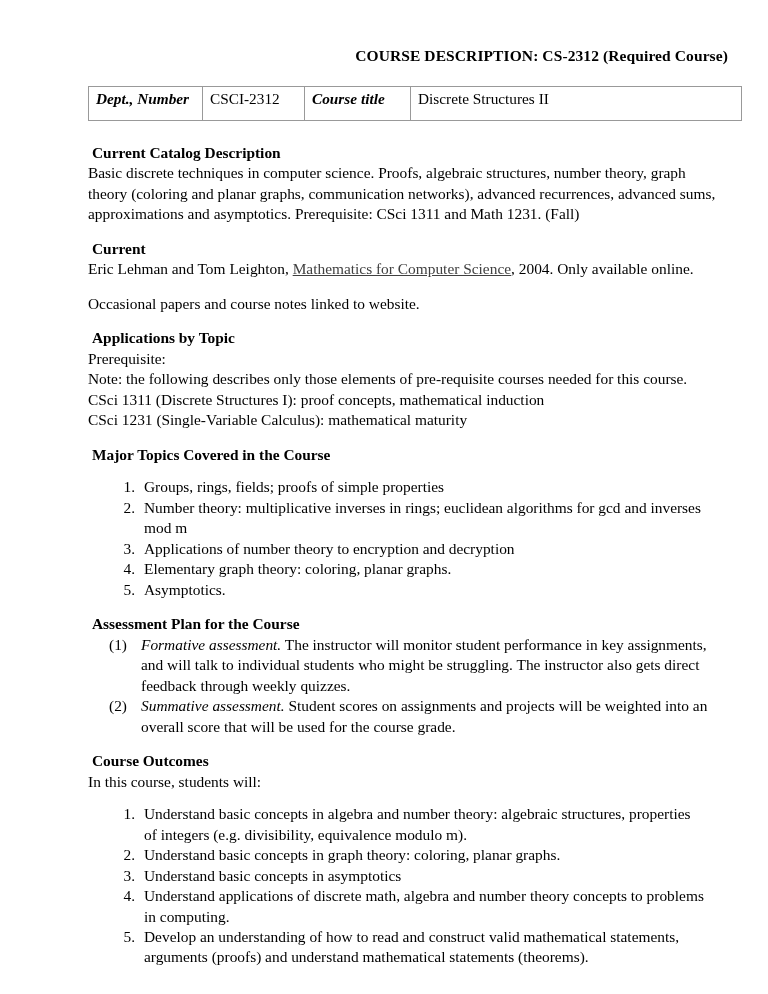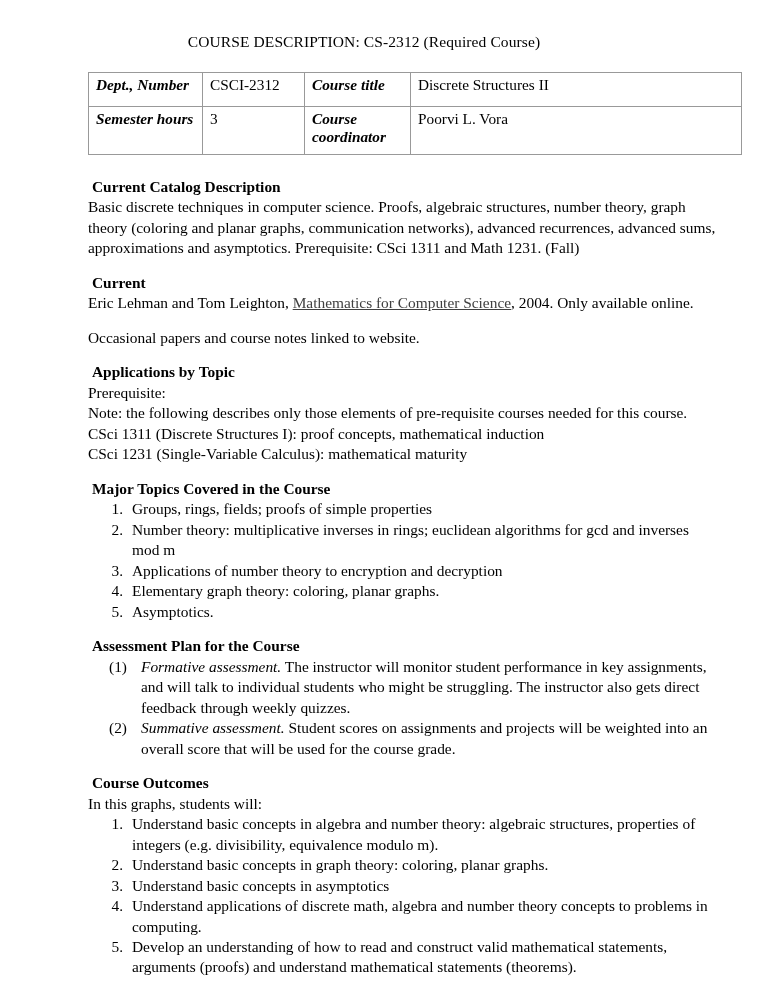--- a/index.html
+++ b/index.html
@@ -17,26 +17,26 @@
   }
   .page {
     position: relative;
     width: 768px;
     height: 994px;
     box-sizing: border-box;
     padding: 0;
     overflow: hidden;
   }
   .doc-title {
-    text-align: center;
-    font-weight: normal;
+    text-align: right;
+    font-weight: bold;
     font-size: 15.5px;
     letter-spacing: 0.1px;
     margin: 0;
-    padding-top: 33px;
+    padding-top: 47px;
     padding-right: 40px;
   }
   
   .info-table {
     border-collapse: collapse;
     margin-left: 88px;
     margin-top: 21px;
     width: 597px;
     table-layout: fixed;
   }
@@ -74,21 +74,21 @@
   p.body-text {
     font-size: 15.4px;
     margin: 0;
     line-height: 1.33;
   }
   a.link {
     color: #404040;
     text-decoration: underline;
   }
   ol.num-list {
-    margin: 0;
+    margin: 12px;
     padding-left: 39px;
     font-size: 15.4px;
     line-height: 1.33;
   }
   ol.num-list li {
     padding-left: 5px;
     margin: 0;
   }
   ol.paren-list {
     margin: 0;
@@ -116,26 +116,20 @@
 
   <h1 class="doc-title">COURSE DESCRIPTION: CS-2312 (Required Course)</h1>
 
   <table class="info-table">
     <tbody>
       <tr class="row1">
         <td class="lbl c1">Dept., Number</td>
         <td class="c2">CSCI-2312</td>
         <td class="lbl c3">Course title</td>
         <td class="c4">Discrete Structures II</td>
-      </tr>
-      <tr class="row2">
-        <td class="lbl c1">Semester hours</td>
-        <td class="c2">3</td>
-        <td class="lbl c3">Course coordinator</td>
-        <td class="c4">Poorvi L. Vora</td>
       </tr>
     </tbody>
   </table>
 
   <div class="content">
 
     <div class="section">
       <h2 class="head">Current Catalog Description</h2>
       <p class="body-text">Basic discrete techniques in computer science. Proofs, algebraic structures, number theory, graph theory (coloring and planar graphs, communication networks), advanced recurrences, advanced sums, approximations and asymptotics. Prerequisite: CSci 1311 and Math 1231. (Fall)</p>
     </div>
@@ -171,21 +165,21 @@
     <div class="section">
       <h2 class="head">Assessment Plan for the Course</h2>
       <ol class="paren-list">
         <li><span class="marker">(1)</span><span class="ital">Formative assessment.</span><span> The instructor will monitor student performance in key assignments, and will talk to individual students who might be struggling. The instructor also gets direct feedback through weekly quizzes.</span></li>
         <li><span class="marker">(2)</span><span class="ital">Summative assessment.</span><span> Student scores on assignments and projects will be weighted into an overall score that will be used for the course grade.</span></li>
       </ol>
     </div>
 
     <div class="section">
       <h2 class="head">Course Outcomes</h2>
-      <p class="body-text">In this graphs, students will:</p>
+      <p class="body-text">In this course, students will:</p>
       <ol class="num-list">
         <li>Understand basic concepts in algebra and number theory: algebraic structures, properties of integers (e.g. divisibility, equivalence modulo m).</li>
         <li>Understand basic concepts in graph theory: coloring, planar graphs.</li>
         <li>Understand basic concepts in asymptotics</li>
         <li>Understand applications of discrete math, algebra and number theory concepts to problems in computing.</li>
         <li>Develop an understanding of how to read and construct valid mathematical statements, arguments (proofs) and understand mathematical statements (theorems).</li>
       </ol>
     </div>
 
   </div>

